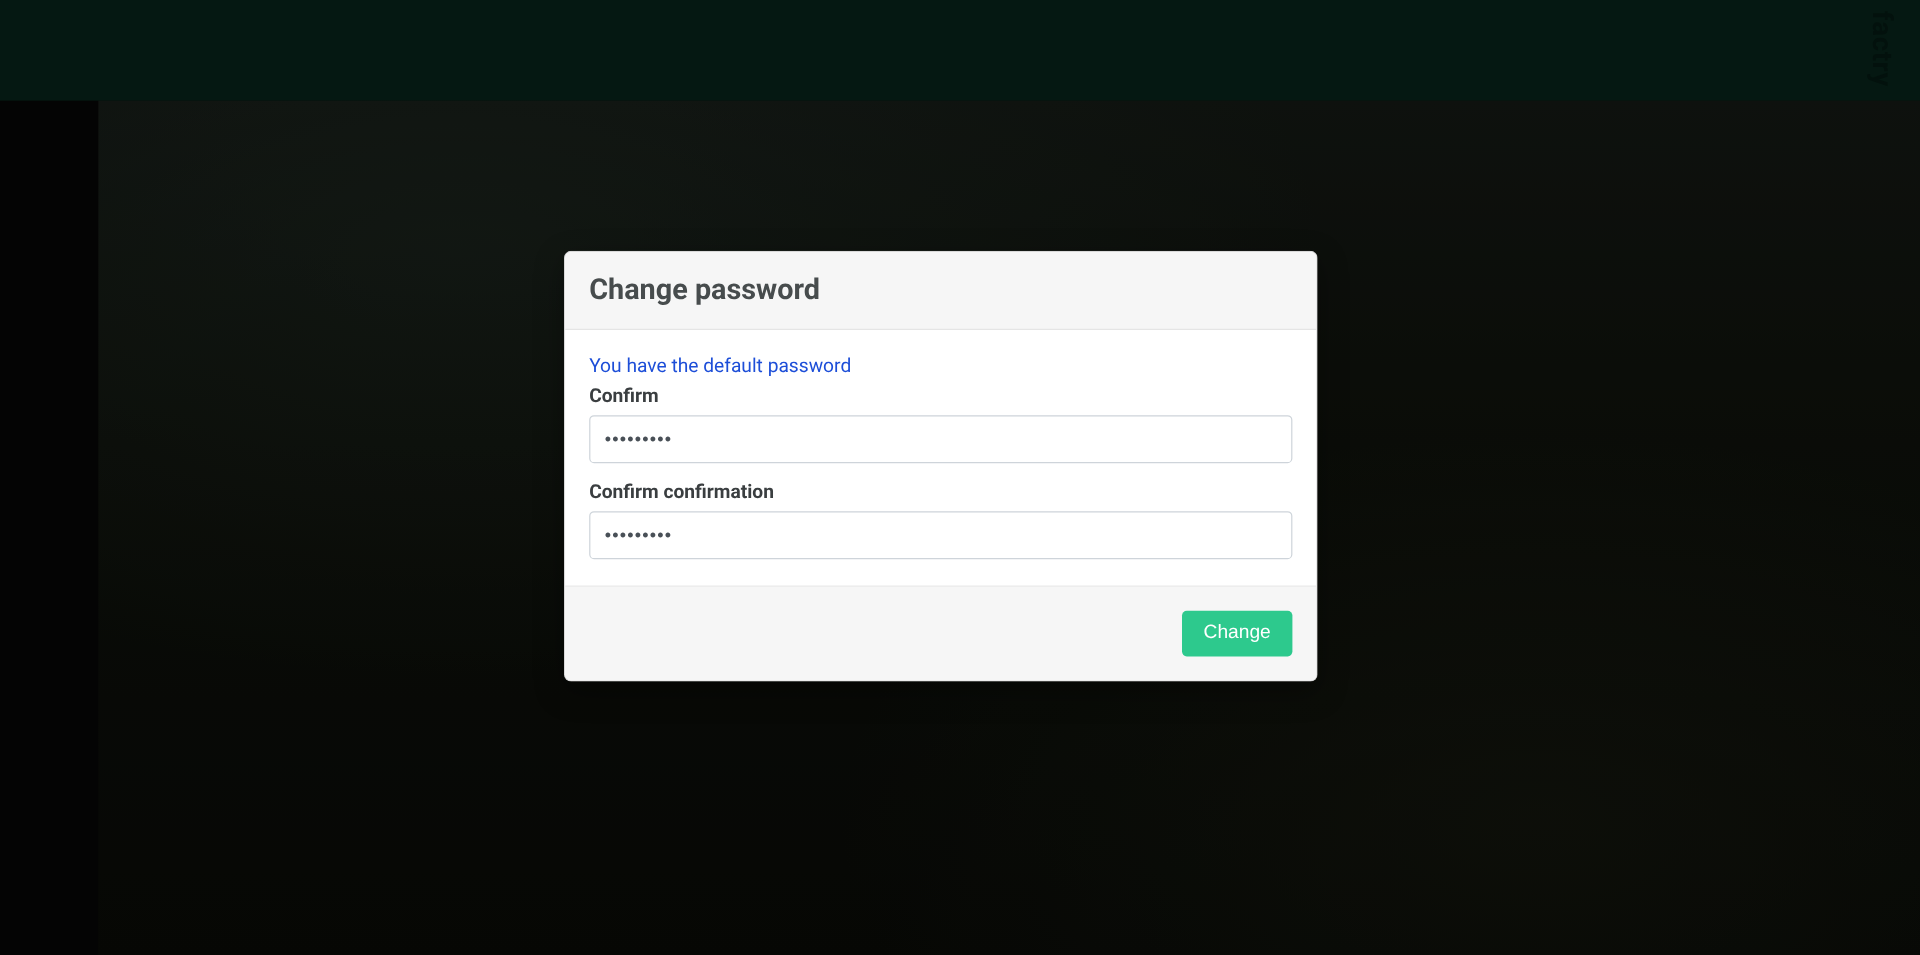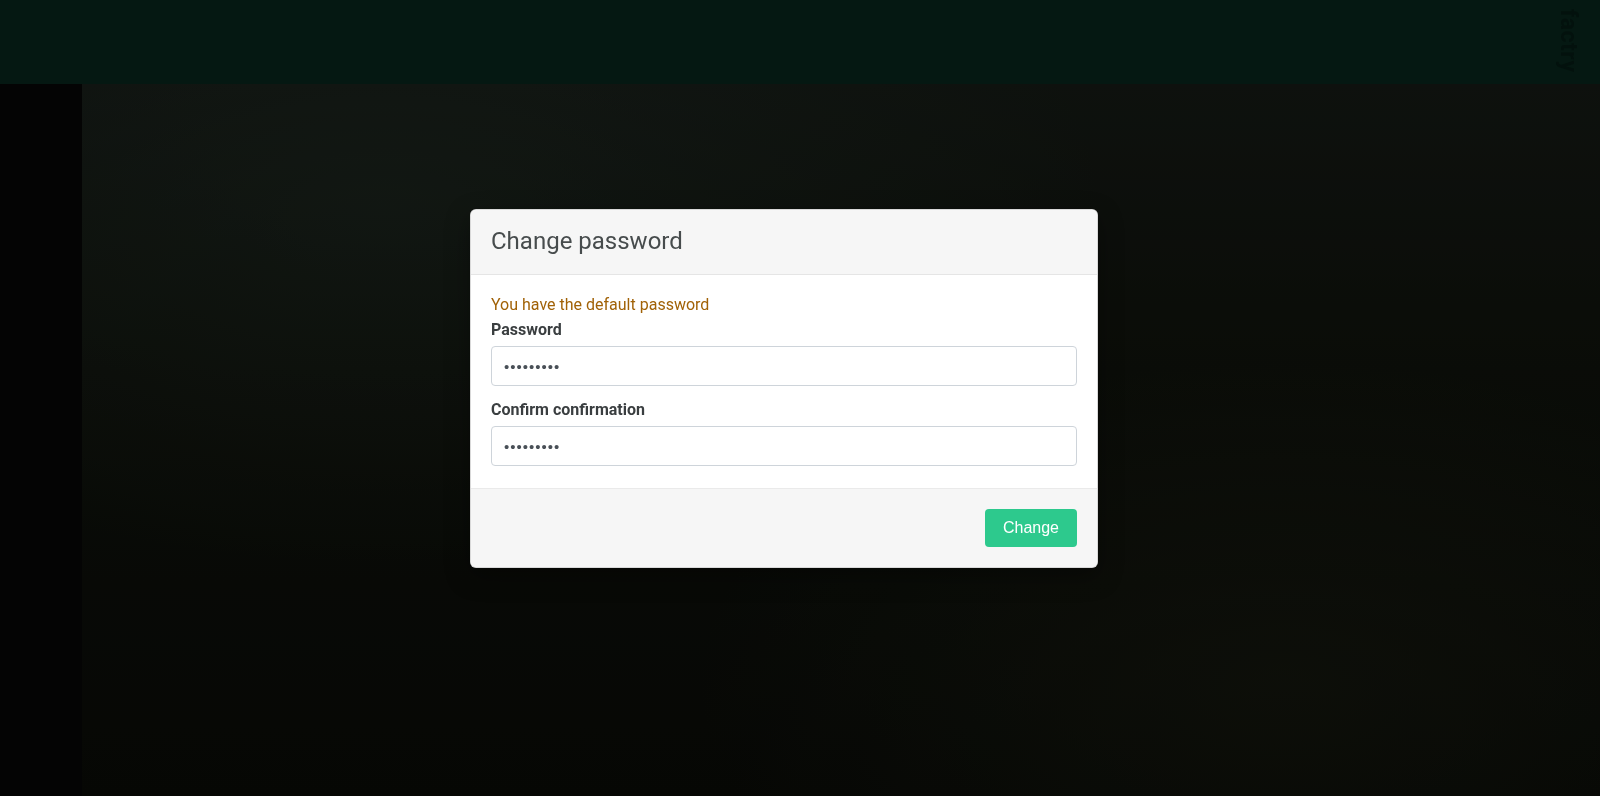--- a/index.html
+++ b/index.html
@@ -75,30 +75,30 @@
       box-shadow: 0 8px 24px rgba(0,0,0,0.35);
       overflow: hidden;
     }
     .modal-header {
       background: #f6f6f6;
       padding: 17px 20px 19px 20px;
       border-bottom: 1px solid #e5e5e5;
     }
     .modal-title {
       font-size: 24px;
-      font-weight: 400;
+      font-weight: 700;
       color: #474c4d;
     }
     .modal-body {
       background: #ffffff;
       padding: 20px 20px 22px 20px;
     }
     .subtext {
       font-size: 16px;
-      color: #a16207;
+      color: #1d4ed8;
       margin-bottom: 6px;
     }
     .form-group {
       margin-bottom: 14px;
     }
     .form-group:last-child {
       margin-bottom: 0;
     }
     .form-label {
       display: block;
@@ -152,21 +152,21 @@
   <div class="modal-overlay"></div>
 
   <div class="modal">
     <div class="modal-header">
       <h2 class="modal-title">Change password</h2>
     </div>
     <div class="modal-body">
       <div class="subtext">You have the default password</div>
 
       <div class="form-group">
-        <label class="form-label">Password</label>
+        <label class="form-label">Confirm</label>
         <input type="password" class="form-input" value="•••••••••" style="">
       </div>
 
       <div class="form-group">
         <label class="form-label">Confirm confirmation</label>
         <input type="password" class="form-input" value="•••••••••" style="">
       </div>
     </div>
     <div class="modal-footer">
       <button class="btn-confirm">Change</button>

